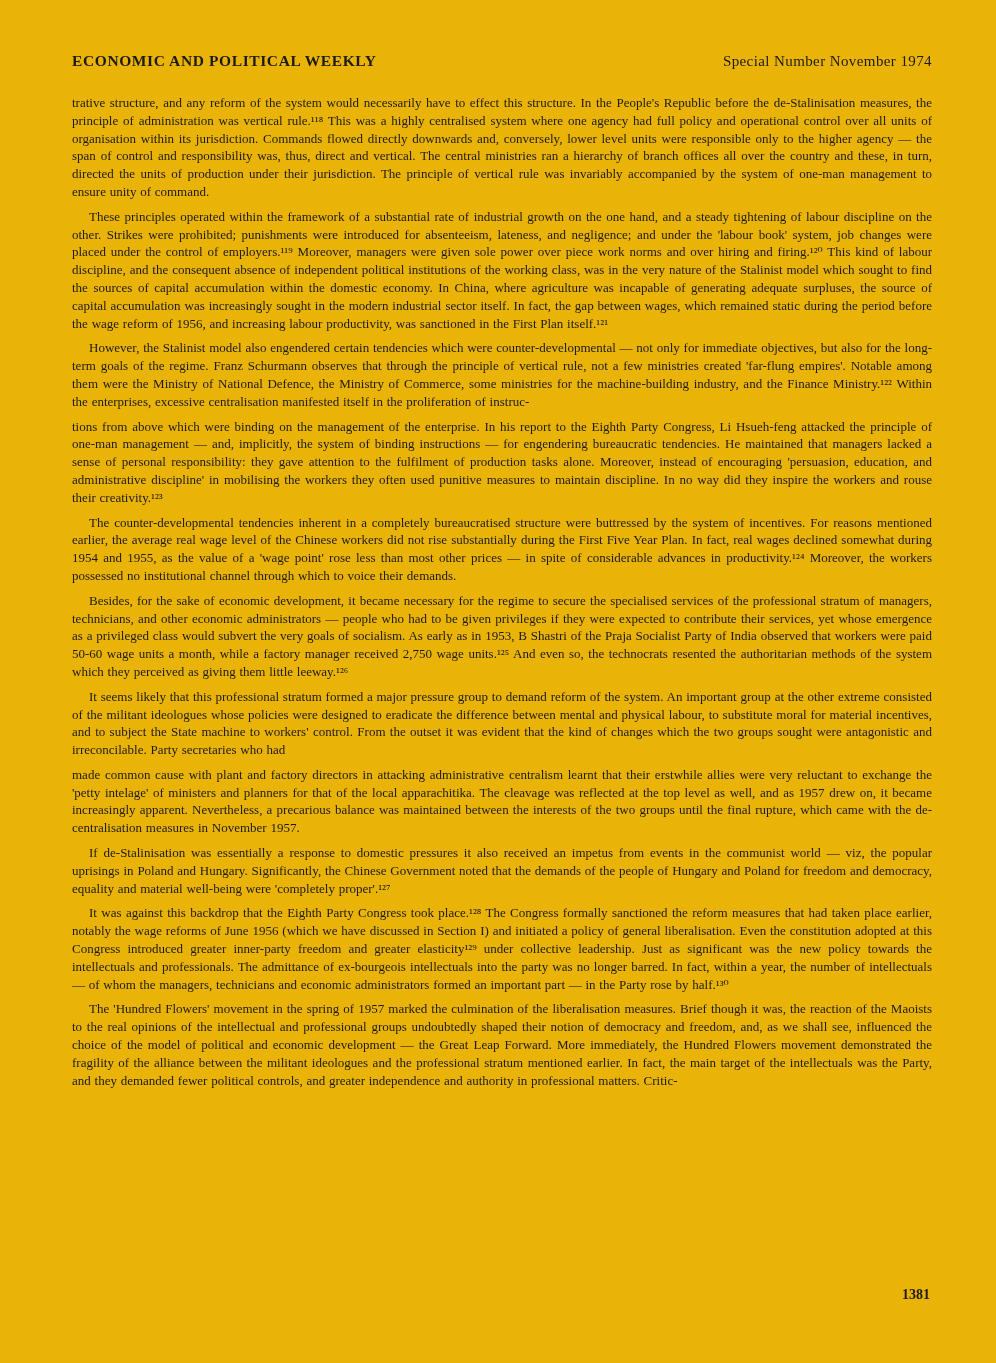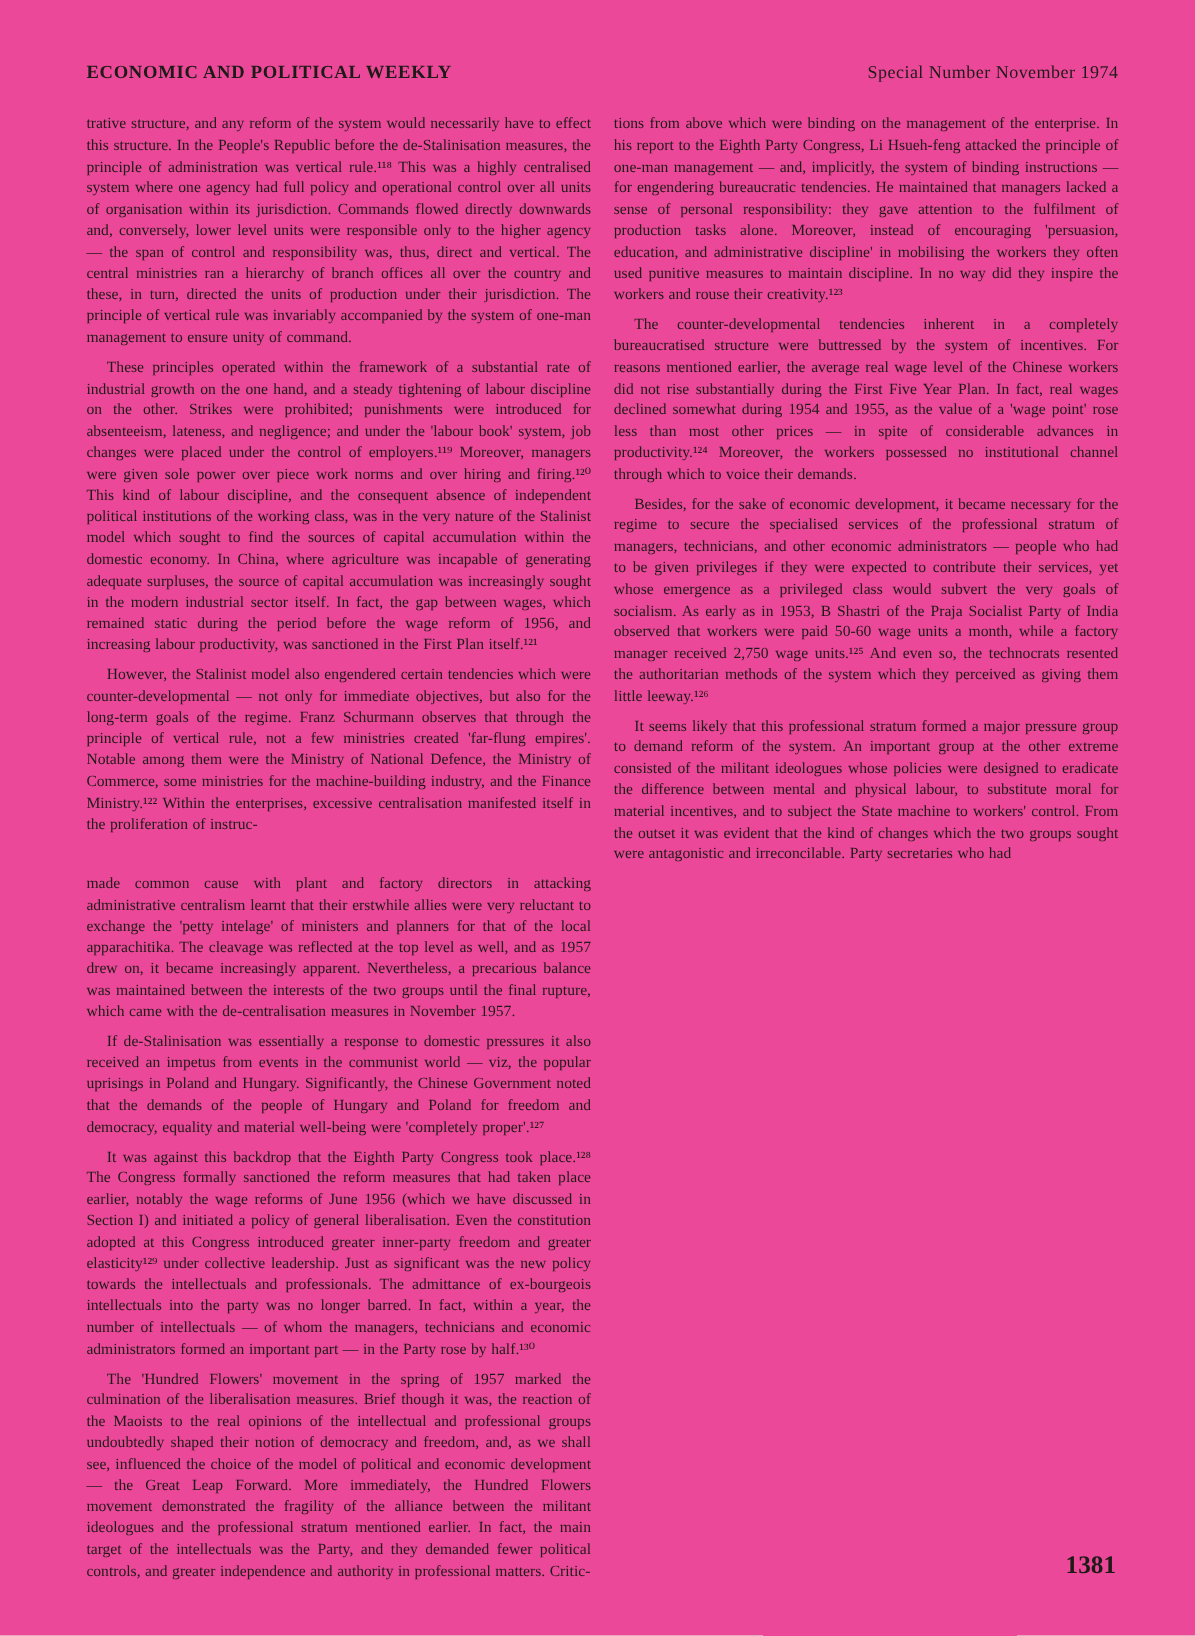--- a/index.html
+++ b/index.html
@@ -5,21 +5,21 @@
   html, body {
     margin: 0;
     padding: 0;
     background: #e9e4d4;
   }
   .page {
     position: relative;
     width: 996px;
     height: 1363px;
     box-sizing: border-box;
-    background: #ec4899;
+    background: #eab308;
     padding: 52px 64px 40px 72px;
     font-family: "Liberation Serif", "DejaVu Serif", serif;
     color: #1d1b17;
     overflow: hidden;
   }
   .page-header {
     display: flex;
     justify-content: space-between;
     align-items: baseline;
     margin-bottom: 24px;
@@ -28,43 +28,43 @@
     font-weight: bold;
     font-size: 15.5px;
     letter-spacing: 0.6px;
   }
   .issue-info {
     font-size: 15px;
     letter-spacing: 0.4px;
   }
   .columns {
     display: grid;
-    grid-template-columns: 1fr 1fr;
+    grid-template-columns: 1fr;
     column-gap: 19px;
   }
   .col {
     text-align: justify;
     font-size: 13px;
     line-height: 17.8px;
     word-spacing: 0.5px;
     hyphens: auto;
   }
   .col p {
     margin: 0 0 7px 0;
     text-indent: 17px;
   }
   .col p.cont {
     text-indent: 0;
   }
   .page-number {
     position: absolute;
     right: 66px;
-    bottom: 46px;
+    bottom: 60px;
     font-weight: bold;
-    font-size: 21px;
+    font-size: 14px;
   }
 </style>
 </head>
 <body>
 
 <div class="page">
 
   <header class="page-header">
     <div class="journal-title">ECONOMIC AND POLITICAL WEEKLY</div>
     <div class="issue-info">Special Number  November 1974</div>

